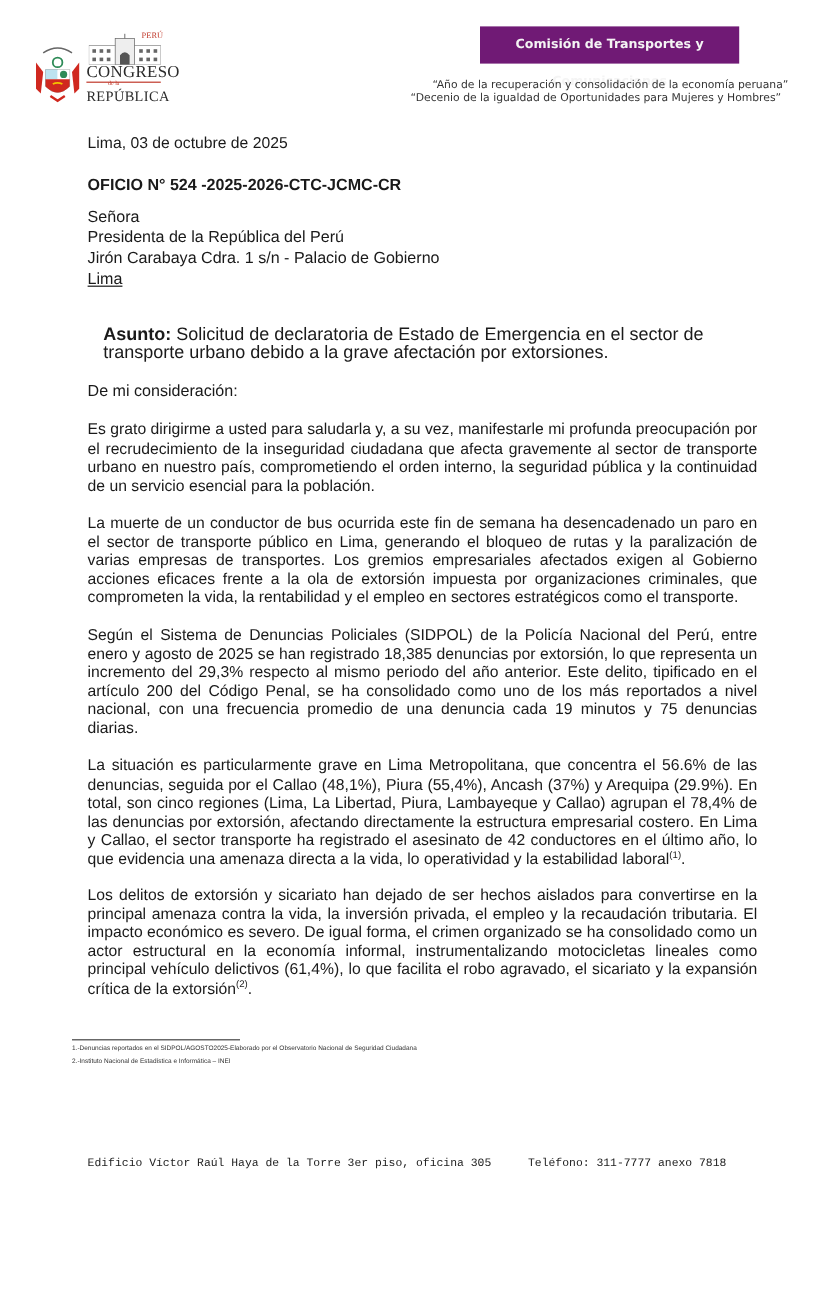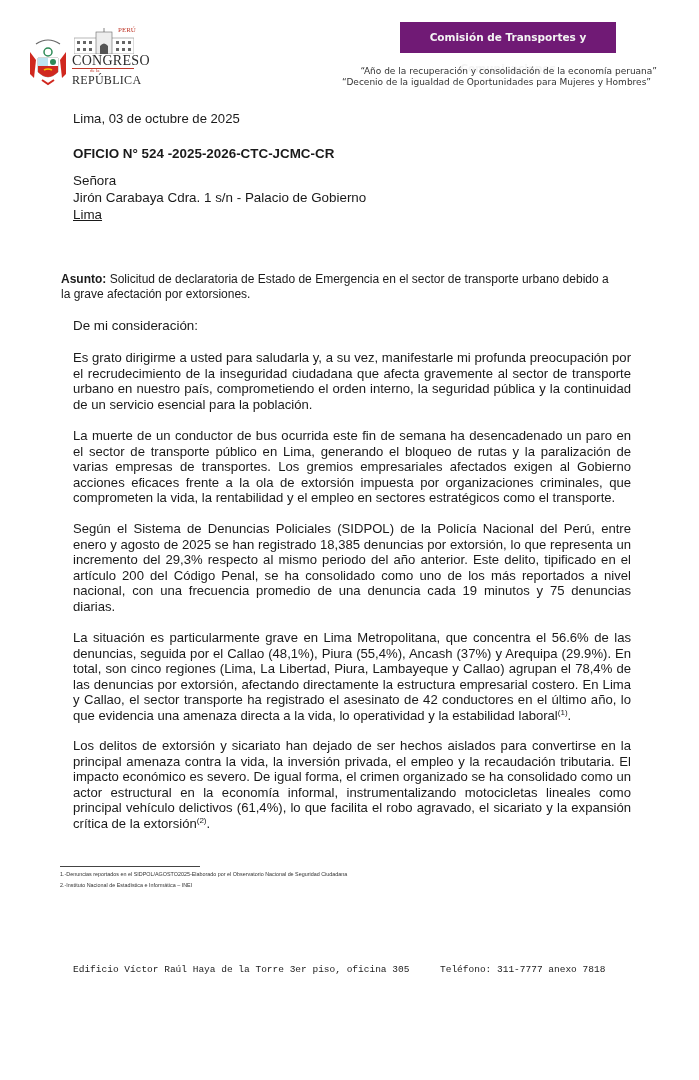--- a/index.html
+++ b/index.html
@@ -23,21 +23,21 @@
       font-weight: bold; font-size: 10.5px; line-height: 31px; text-align: center;
     }
     .motto { position: absolute; right: 42px; top: 66px; text-align: right; font-size: 9px; color: #333; line-height: 11px; font-family: "DejaVu Sans", sans-serif; }
     .motto div:nth-child(2) { margin-right: 6px; }
     .p { position: absolute; left: 73px; width: 558px; font-size: 13.1px; line-height: 15.6px; text-align: justify; }
     .date { top: 111px; }
     .oficio { position: absolute; left: 73px; top: 146px; font-weight: bold; font-size: 13.4px; }
     .addr { position: absolute; left: 73px; top: 172px; font-size: 13.4px; line-height: 17.2px; }
     .addr .name { font-weight: bold; }
     .addr .city { text-decoration: underline; }
-    .asunto { position: absolute; left: 61px; top: 272px; width: 560px; font-size: 12px; line-height: 14.5px; }
+    .asunto { position: absolute; left: 86px; top: 272px; width: 560px; font-size: 15px; line-height: 14.5px; }
     .asunto b { font-weight: bold; }
     .greet { position: absolute; left: 73px; top: 318px; font-size: 13.4px; }
     sup { font-size: 8px; line-height: 0; }
 
     .fn-rule { position: absolute; left: 60px; top: 866px; width: 140px; height: 1px; background: #444; }
     .fn { position: absolute; left: 60px; font-size: 5.4px; color: #333; }
     .footer { position: absolute; top: 948px; font-size: 9.5px; color: #222; font-family: Liberation Mono, monospace; margin-top: 16px; }
   </style>
 </head>
 <body>
@@ -90,20 +90,21 @@
 <div class="motto">
   <div>“Año de la recuperación y consolidación de la economía peruana”</div>
   <div>“Decenio de la igualdad de Oportunidades para Mujeres y Hombres”</div>
 </div>
 
 <div class="p date">Lima, 03 de octubre de 2025</div>
 <div class="oficio">OFICIO N° 524 -2025-2026-CTC-JCMC-CR</div>
 
 <div class="addr">
   <div>Señora</div>
+  <div>Presidenta de la República del Perú</div>
   <div>Jirón Carabaya Cdra. 1 s/n - Palacio de Gobierno</div>
   <div class="city">Lima</div>
 </div>
 
 <div class="asunto">
   <b>Asunto:</b><span> Solicitud de declaratoria de Estado de Emergencia en el sector de transporte urbano debido a la grave afectación por extorsiones.</span>
 </div>
 
 <div class="greet">De mi consideración:</div>
 

